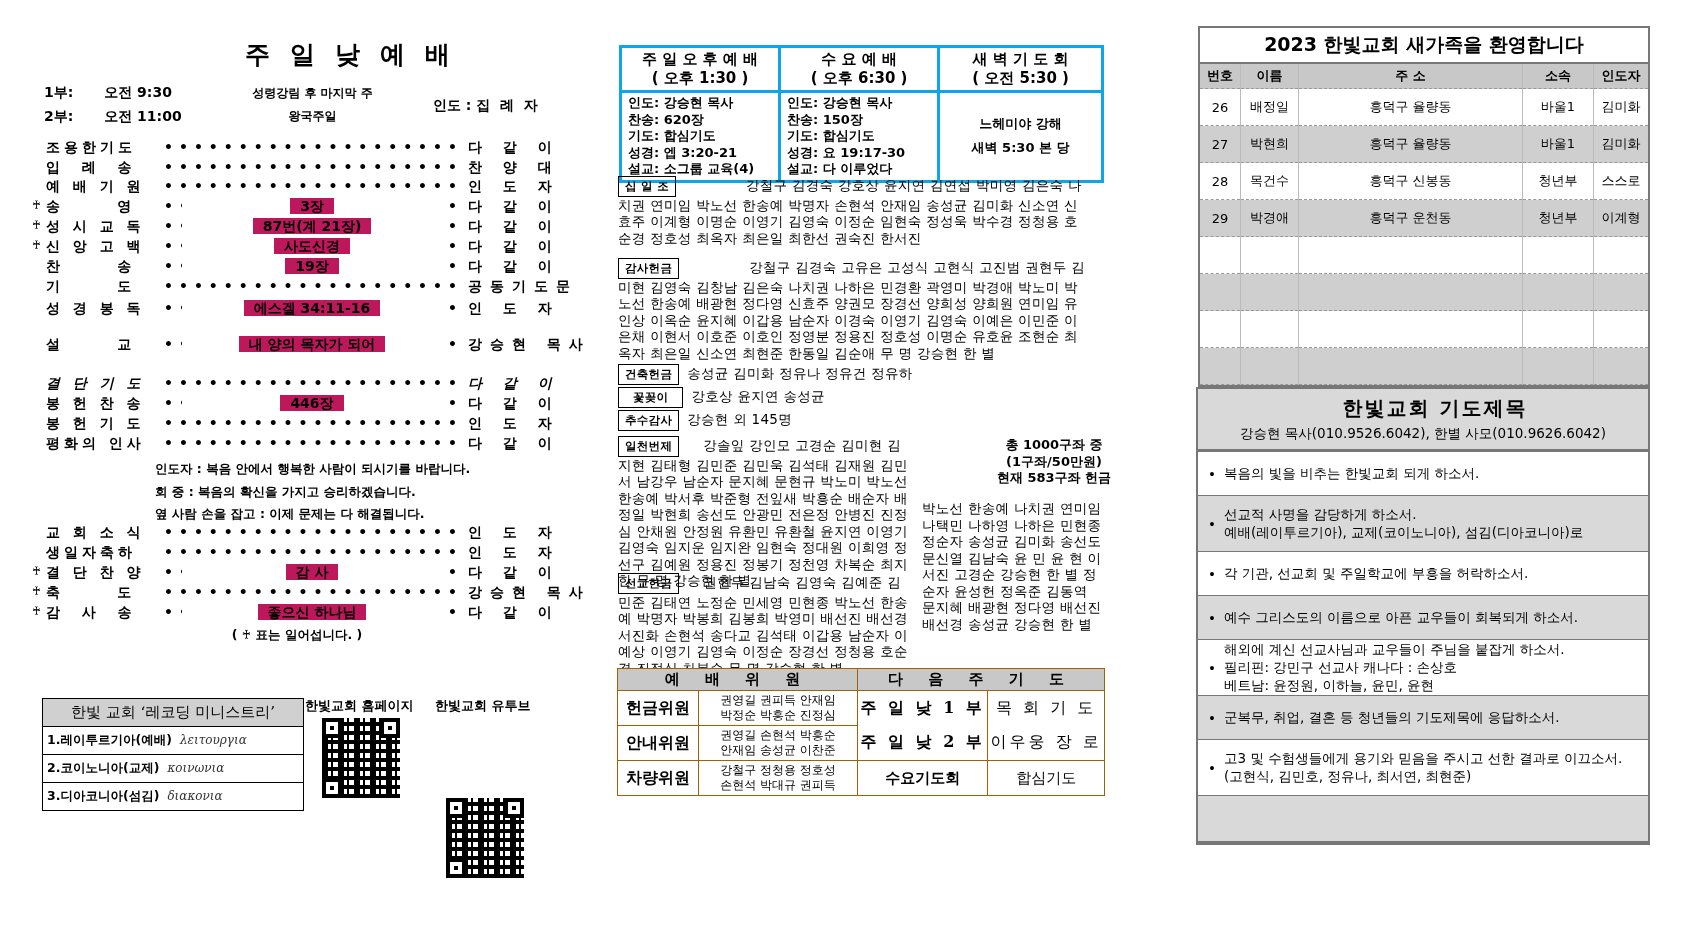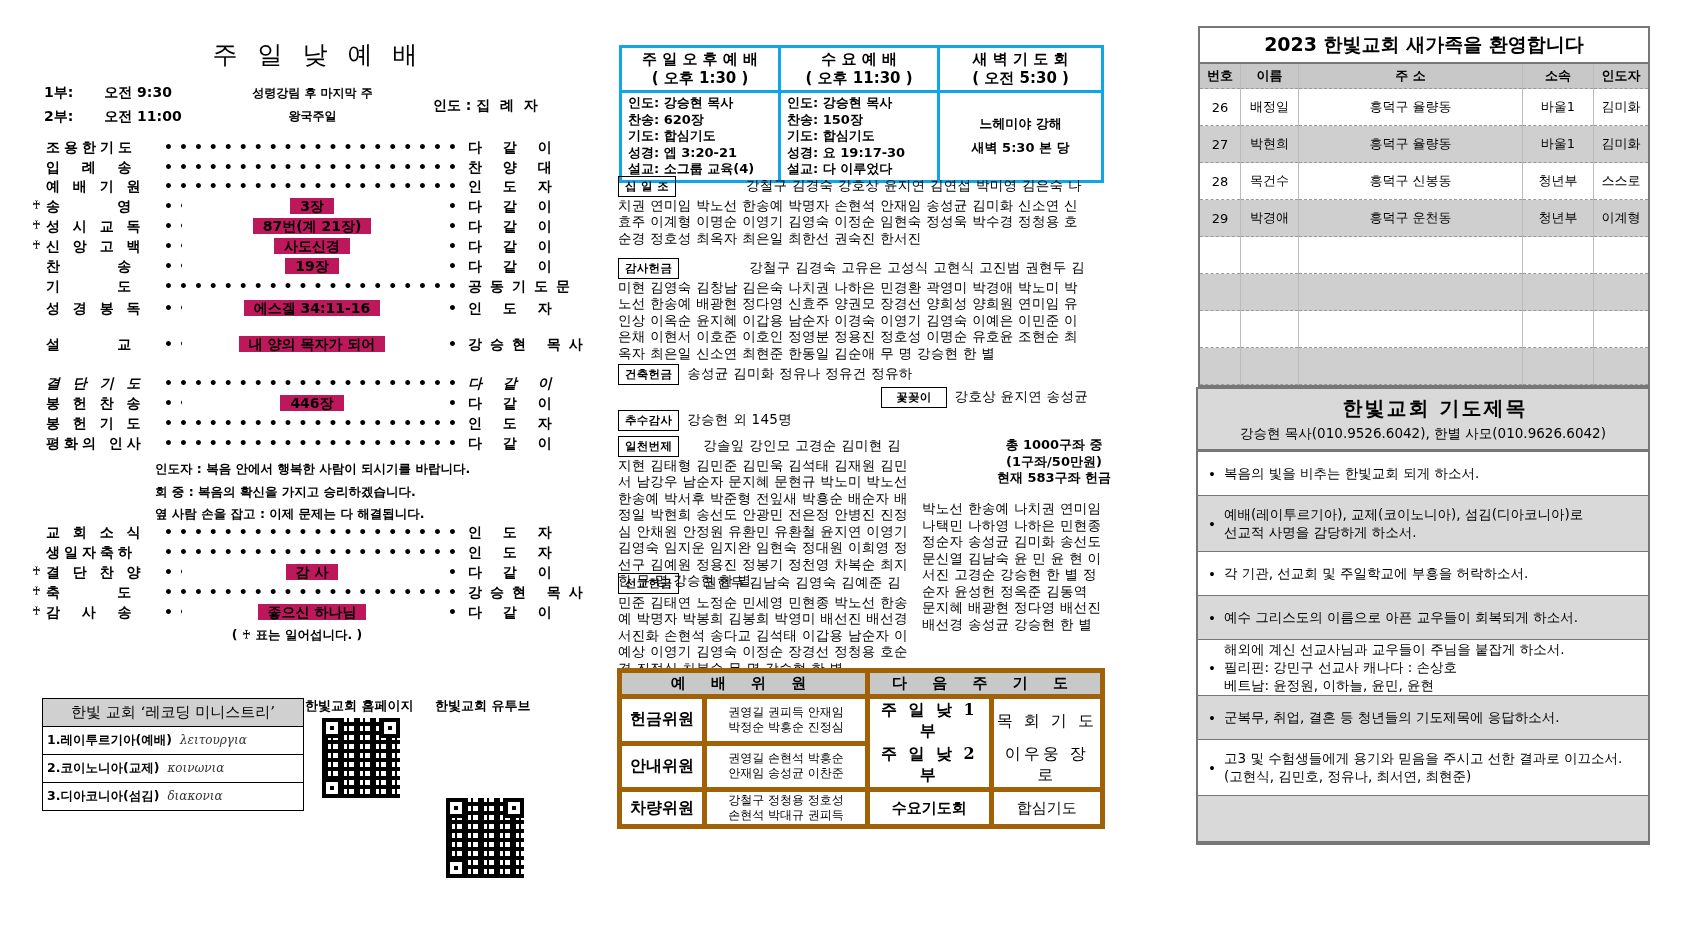--- a/index.html
+++ b/index.html
@@ -1,19 +1,19 @@
 <!DOCTYPE html>
 <html><head>
 <meta charset="utf-8">
 <style>
   html,body{margin:0;padding:0;background:#fff;}
   body{width:1701px;height:943px;position:relative;overflow:hidden;font-family:"DejaVu Sans","Liberation Sans",sans-serif;color:#000;}
   .abs{position:absolute;}
   
-  #title{left:180px;top:38px;width:290px;text-align:center;font-size:25px;font-weight:normal;letter-spacing:20px;}
+  #title{left:180px;top:38px;width:290px;text-align:right;font-size:25px;font-weight:bold;letter-spacing:20px;}
   .sched{font-size:14px;font-weight:bold;}
   .order-row{position:absolute;left:32px;width:530px;height:20px;font-size:14px;font-weight:bold;white-space:nowrap;}
   .order-row .stand{position:absolute;left:0;width:14px;font-size:12px;}
   .order-row .name{position:absolute;left:14px;width:120px;letter-spacing:4px;}
   .order-row .dots{position:absolute;left:132px;right:100px;top:0;overflow:hidden;letter-spacing:6px;}
   .order-row .mid{position:absolute;left:150px;right:120px;text-align:center;background:#fff;}
   .order-row .mid span{background:#be185d;padding:0 10px;}
   .order-row .who{position:absolute;right:0;width:94px;letter-spacing:8px;text-align:left;}
   .resp{position:absolute;left:155px;font-size:12.5px;font-weight:bold;}
   
@@ -28,21 +28,21 @@
     repeating-linear-gradient(0deg,#000 0 4px,#fff 4px 9px);background-blend-mode:multiply;position:relative;}
   .qr .f{position:absolute;width:20px;height:20px;border:4px solid #000;background:#fff;box-sizing:border-box;}
   .qr .f::after{content:"";position:absolute;left:4px;top:4px;width:4px;height:4px;background:#000;}
   
   #svc{left:619px;top:45px;width:485px;border-collapse:collapse;font-size:13px;}
   #svc td{border:3px solid #0ea5e9;vertical-align:top;padding:2px 6px;}
   #svc .hd{text-align:center;font-weight:bold;font-size:15px;line-height:19px;}
   .box-label{display:inline-block;border:1px solid #000;padding:1px 6px;font-size:11.5px;font-weight:bold;margin-right:8px;}
   .namelist{position:absolute;font-size:13.5px;line-height:16.5px;letter-spacing:0.3px;}
   #comm{left:617px;top:668px;width:488px;border-collapse:collapse;}
-  #comm td{border:5px solid #a16207;text-align:center;font-size:12px;}
+  #comm td{border:1px solid #a16207;text-align:center;font-size:12px;}
   #comm .hd{background:#c8c8c8;font-weight:bold;font-size:15px;letter-spacing:10px;height:18px;}
   #comm .role{font-size:16px;font-weight:bold;font-family:"DejaVu Serif",serif;}
   #comm .nx{font-size:16px;font-family:"DejaVu Serif",serif;letter-spacing:3px;}
   
   #newfam{left:1198px;top:26px;width:448px;border:2px solid #777;}
   #newfam .t{text-align:center;font-size:19px;font-weight:bold;padding:4px 0;border-bottom:2px solid #777;}
   #newfam table{width:100%;border-collapse:collapse;font-size:13px;}
   #newfam th{background:#c8c8c8;font-weight:bold;height:22px;font-size:13px;border-left:1px solid #bbb;border-bottom:1px dashed #999;}
   #newfam td{height:34px;text-align:center;border-left:1px solid #bbb;border-bottom:1px dashed #999;}
   #newfam tr.g td{background:#cfcfcf;}
@@ -227,21 +227,21 @@
 
 <table id="svc" class="abs">
   <tbody>
       <tr>
     <td class="hd" style="width:33%">
           <div>주 일 오 후 예 배</div>
           <div>( 오후 1:30 )</div>
         </td>
     <td class="hd" style="width:33%">
           <div>수 요 예 배</div>
-          <div>( 오후 11:30 )</div>
+          <div>( 오후 6:30 )</div>
         </td>
     <td class="hd">
           <div>새 벽 기 도 회</div>
           <div>( 오전 5:30 )</div>
         </td>
   </tr>
   <tr style="font-weight:bold;line-height:16.5px;">
     <td>
       <div>인도: 강승현 목사</div>
           <div>찬송: 620장</div>
@@ -266,21 +266,21 @@
 
 <div class="namelist" style="left:618px;top:176px;width:470px;">
   <span class="box-label" style="margin-right:70px;">십 일 조</span><span>강철구 김경숙 강호상 윤지연 김연섭 박미영 김은숙 나치권 연미임 박노선 한송예 박명자 손현석 안재임 송성균 김미화 신소연 신효주 이계형 이명순 이영기 김영숙 이정순 임현숙 정성욱 박수경 정청용 호순경 정호성 최옥자 최은일 최한선 권숙진 한서진</span>
 </div>
 <div class="namelist" style="left:618px;top:258px;width:470px;">
   <span class="box-label" style="margin-right:70px;">감사헌금</span><span>강철구 김경숙 고유은 고성식 고현식 고진범 권현두 김미현 김영숙 김창남 김은숙 나치권 나하은 민경환 곽영미 박경애 박노미 박노선 한송예 배광현 정다영 신효주 양권모 장경선 양희성 양희원 연미임 유인상 이옥순 윤지혜 이갑용 남순자 이경숙 이영기 김영숙 이예은 이민준 이은채 이현서 이호준 이호인 정영분 정용진 정호성 이명순 유호윤 조현순 최옥자 최은일 신소연 최현준 한동일 김순애 무  명 강승현 한  별</span>
 </div>
 <div class="namelist" style="left:618px;top:364px;width:470px;">
   <span class="box-label">건축헌금</span><span>송성균 김미화 정유나 정유건 정유하</span>
 </div>
-<div class="namelist" style="left:618px;top:387px;width:470px;text-align:right;">
+<div class="namelist" style="left:618px;top:387px;width:470px;">
   <span class="box-label" style="padding:1px 14px;">꽃꽂이</span><span>강호상 윤지연 송성균</span>
 </div>
 <div class="namelist" style="left:618px;top:410px;width:470px;">
   <span class="box-label">추수감사</span><span>강승현 외 145명</span>
 </div>
 <div class="namelist" style="left:618px;top:436px;width:290px;">
   <span class="box-label" style="margin-right:24px;">일천번제</span><span>강솔잎 강인모 고경순 김미현 김지현 김태형 김민준 김민욱 김석태 김재원 김민서 남강우 남순자 문지혜 문현규 박노미 박노선 한송예 박서후 박준형 전잎새 박흥순 배순자 배정일 박현희 송선도 안광민 전은정 안병진 진정심 안채원 안정원 유환민 유환철 윤지연 이영기 김영숙 임지운 임지완 임현숙 정대원 이희영 정선구 김예원 정용진 정봉기 정천영 차복순 최지한 무  명 강승현 한  별</span>
 </div>
 <div class="namelist" style="left:618px;top:573px;width:290px;">
   <span class="box-label" style="margin-right:24px;">선교헌금</span><span>권현두 김남숙 김영숙 김예준 김민준 김태연 노정순 민세영 민현종 박노선 한송예 박명자 박봉희 김봉희 박영미 배선진 배선경 서진화 손현석 송다교 김석태 이갑용 남순자 이예상 이영기 김영숙 이정순 장경선 정청용 호순경 진정심 차복순 무  명 강승현 한  별</span>
@@ -410,22 +410,22 @@
   <div id="prayer-items">
       <div class="it" style="height: 43px;">
         <span class="b">•</span>
         <div>
           <div>복음의 빛을 비추는 한빛교회 되게 하소서.</div>
         </div>
       </div>
       <div class="it g" style="height: 55px;">
         <span class="b">•</span>
         <div>
+          <div>선교적 사명을 감당하게 하소서.</div>
           <div>예배(레이투르기아), 교제(코이노니아), 섬김(디아코니아)로</div>
-          <div>선교적 사명을 감당하게 하소서.</div>
         </div>
       </div>
       <div class="it" style="height: 43px;">
         <span class="b">•</span>
         <div>
           <div>각 기관, 선교회 및 주일학교에 부흥을 허락하소서.</div>
         </div>
       </div>
       <div class="it g" style="height: 43px;">
         <span class="b">•</span>

